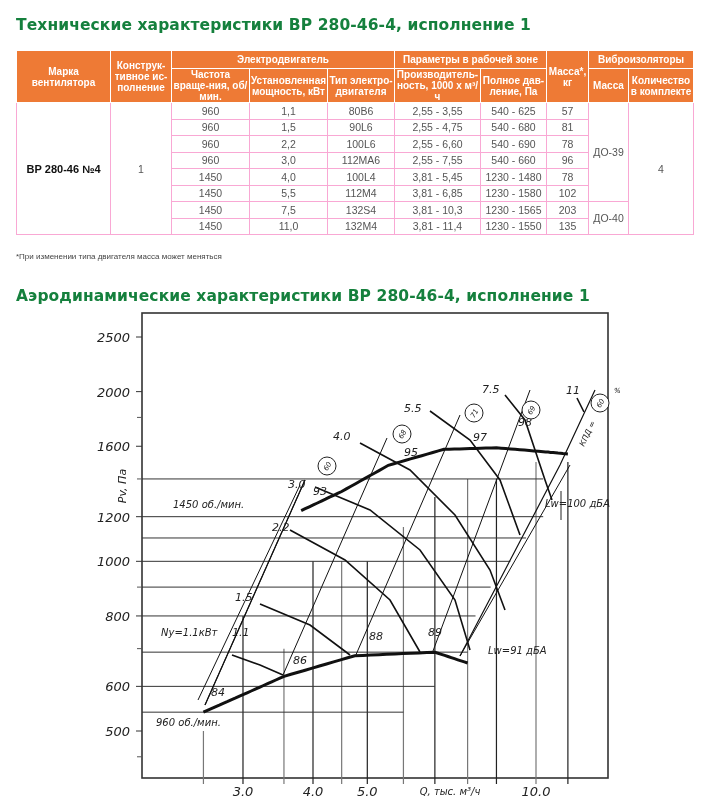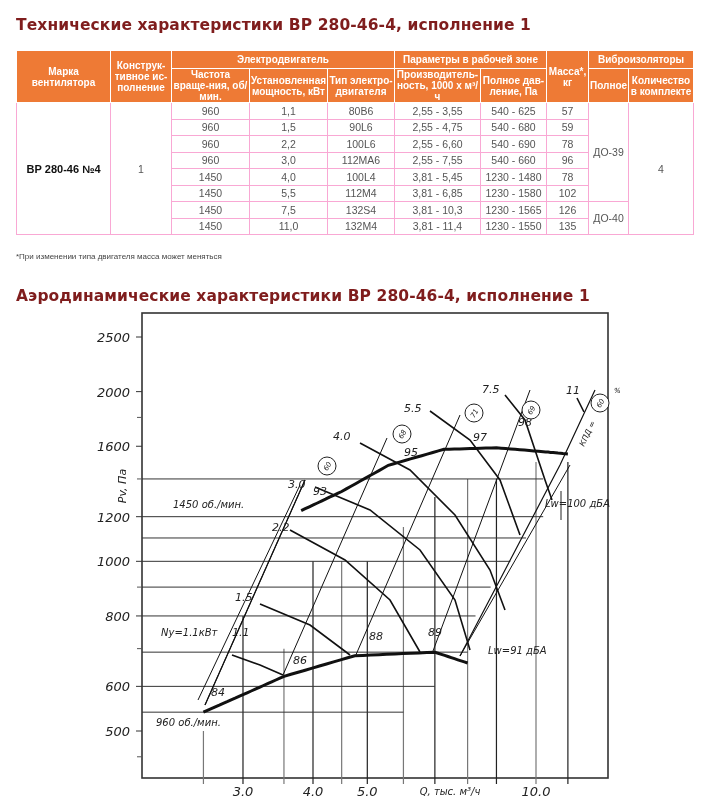--- a/index.html
+++ b/index.html
@@ -1,17 +1,17 @@
 <!DOCTYPE html>
 <html><head>
 <meta charset="utf-8">
 <style>
   html, body { margin: 0; padding: 0; background: #ffffff; }
   body { width: 711px; height: 809px; position: relative; overflow: hidden; font-family: "DejaVu Sans", sans-serif; }
-  .title { position: absolute; left: 16px; color: #7f1d1d; font-weight: bold; font-size: 15.5px; letter-spacing: 0.1px; white-space: nowrap; }
+  .title { position: absolute; left: 16px; color: #15803d; font-weight: bold; font-size: 15.5px; letter-spacing: 0.1px; white-space: nowrap; }
   #t1 { top: 16px; }
   #t2 { top: 287px; text-align: right; }
   table.spec { position: absolute; left: 16px; top: 50px; width: 631px; border-collapse: collapse; table-layout: fixed; font-family: "Liberation Sans", sans-serif; }
   table.spec th { background: #ee7a35; color: #ffffff; font-weight: bold; font-size: 10px; line-height: 11px; padding: 0 1px; border: 1px solid #ffffff; text-align: center; vertical-align: middle; }
   table.spec th.grp { height: 17px; }
   table.spec th.sub { height: 28px; }
   table.spec td { border: 1px solid #f9a8d4; font-size: 10.5px; color: #555555; text-align: center; height: 15.5px; padding: 0; line-height: 14px; }
   table.spec td.model { color: #111111; font-weight: bold; font-size: 11px; }
   .footnote { position: absolute; left: 16px; top: 252px; font-size: 8px; color: #444444; font-family: "Liberation Sans", sans-serif; }
   svg#chart { position: absolute; left: 0; top: 0; }
@@ -43,21 +43,21 @@
       <th colspan="2" class="grp">Параметры в рабочей зоне</th>
       <th rowspan="2">Масса*, кг</th>
       <th colspan="2" class="grp">Виброизоляторы</th>
     </tr>
     <tr>
       <th class="sub">Частота враще-ния, об/мин.</th>
       <th class="sub">Установленная мощность, кВт</th>
       <th class="sub">Тип электро-двигателя</th>
       <th class="sub">Производитель-ность, 1000 х м³/ч</th>
       <th class="sub">Полное дав-ление, Па</th>
-      <th class="sub">Полное</th>
+      <th class="sub">Масса</th>
       <th class="sub">Количество в комплекте</th>
     </tr>
   </thead>
   <tbody id="spec-body">
       <tr>
         <td rowspan="8" class="model">ВР 280-46 №4</td>
         <td rowspan="8">1</td>
         <td>960</td>
         <td>1,1</td>
         <td>80В6</td>
@@ -66,21 +66,21 @@
         <td>57</td>
         <td rowspan="6">ДО-39</td>
         <td rowspan="8">4</td>
       </tr>
       <tr>
         <td>960</td>
         <td>1,5</td>
         <td>90L6</td>
         <td>2,55 - 4,75</td>
         <td>540 - 680</td>
-        <td>59</td>
+        <td>81</td>
       </tr>
       <tr>
         <td>960</td>
         <td>2,2</td>
         <td>100L6</td>
         <td>2,55 - 6,60</td>
         <td>540 - 690</td>
         <td>78</td>
       </tr>
       <tr>
@@ -106,21 +106,21 @@
         <td>3,81 - 6,85</td>
         <td>1230 - 1580</td>
         <td>102</td>
       </tr>
       <tr>
         <td>1450</td>
         <td>7,5</td>
         <td>132S4</td>
         <td>3,81 - 10,3</td>
         <td>1230 - 1565</td>
-        <td>126</td>
+        <td>203</td>
         <td rowspan="2">ДО-40</td>
       </tr>
       <tr>
         <td>1450</td>
         <td>11,0</td>
         <td>132M4</td>
         <td>3,81 - 11,4</td>
         <td>1230 - 1550</td>
         <td>135</td>
       </tr>

